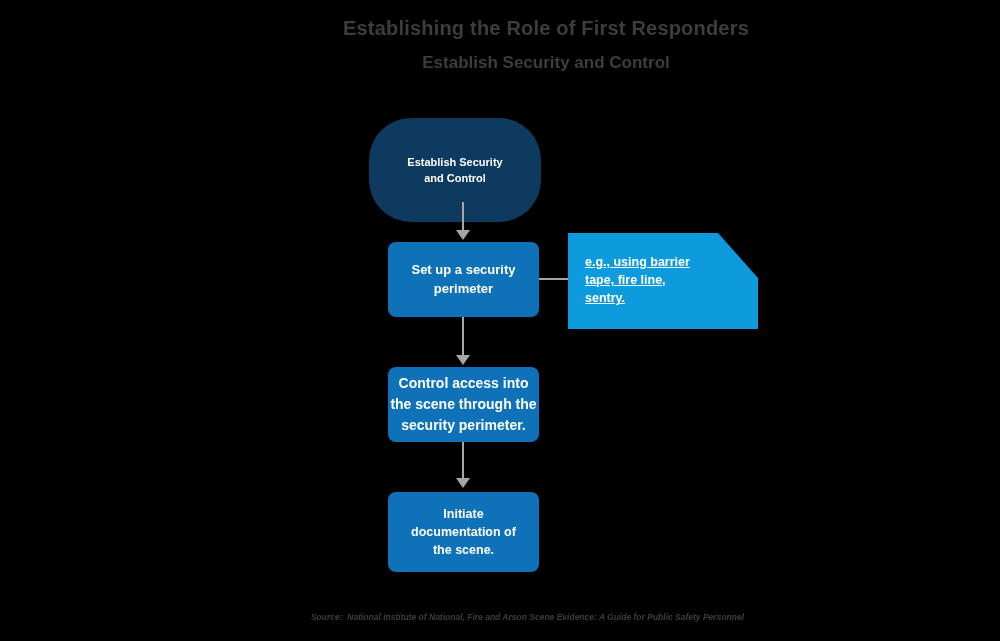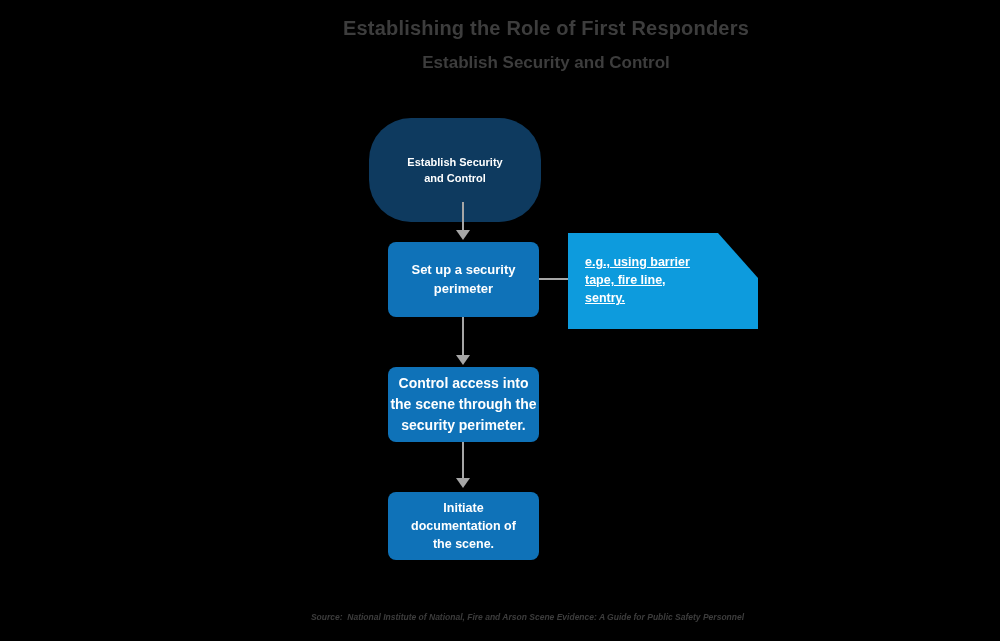--- a/index.html
+++ b/index.html
@@ -50,21 +50,21 @@
     border-radius:42px;
     font-size:11px;line-height:1.5;
   }
   .process{
     background:var(--process-fill);
     border-radius:8px;
     left:342px;width:151px;
   }
   .process-1{top:242px;height:75px;font-size:13px;line-height:1.45;}
   .process-2{top:367px;height:75px;font-size:14px;line-height:1.5;}
-  .process-3{top:492px;height:68px;font-size:12.5px;line-height:1.45;}
+  .process-3{top:492px;height:80px;font-size:12.5px;line-height:1.45;}
 
   .callout{
     position:absolute;
     left:522px;top:233px;width:190px;height:96px;
     background:var(--callout-fill);
     clip-path:polygon(0 0, 150px 0, 100% 45px, 100% 100%, 0 100%);
     color:var(--shape-text);
     font-weight:700;font-size:12.5px;line-height:1.45;
     white-space:pre-line;
     box-sizing:border-box;

